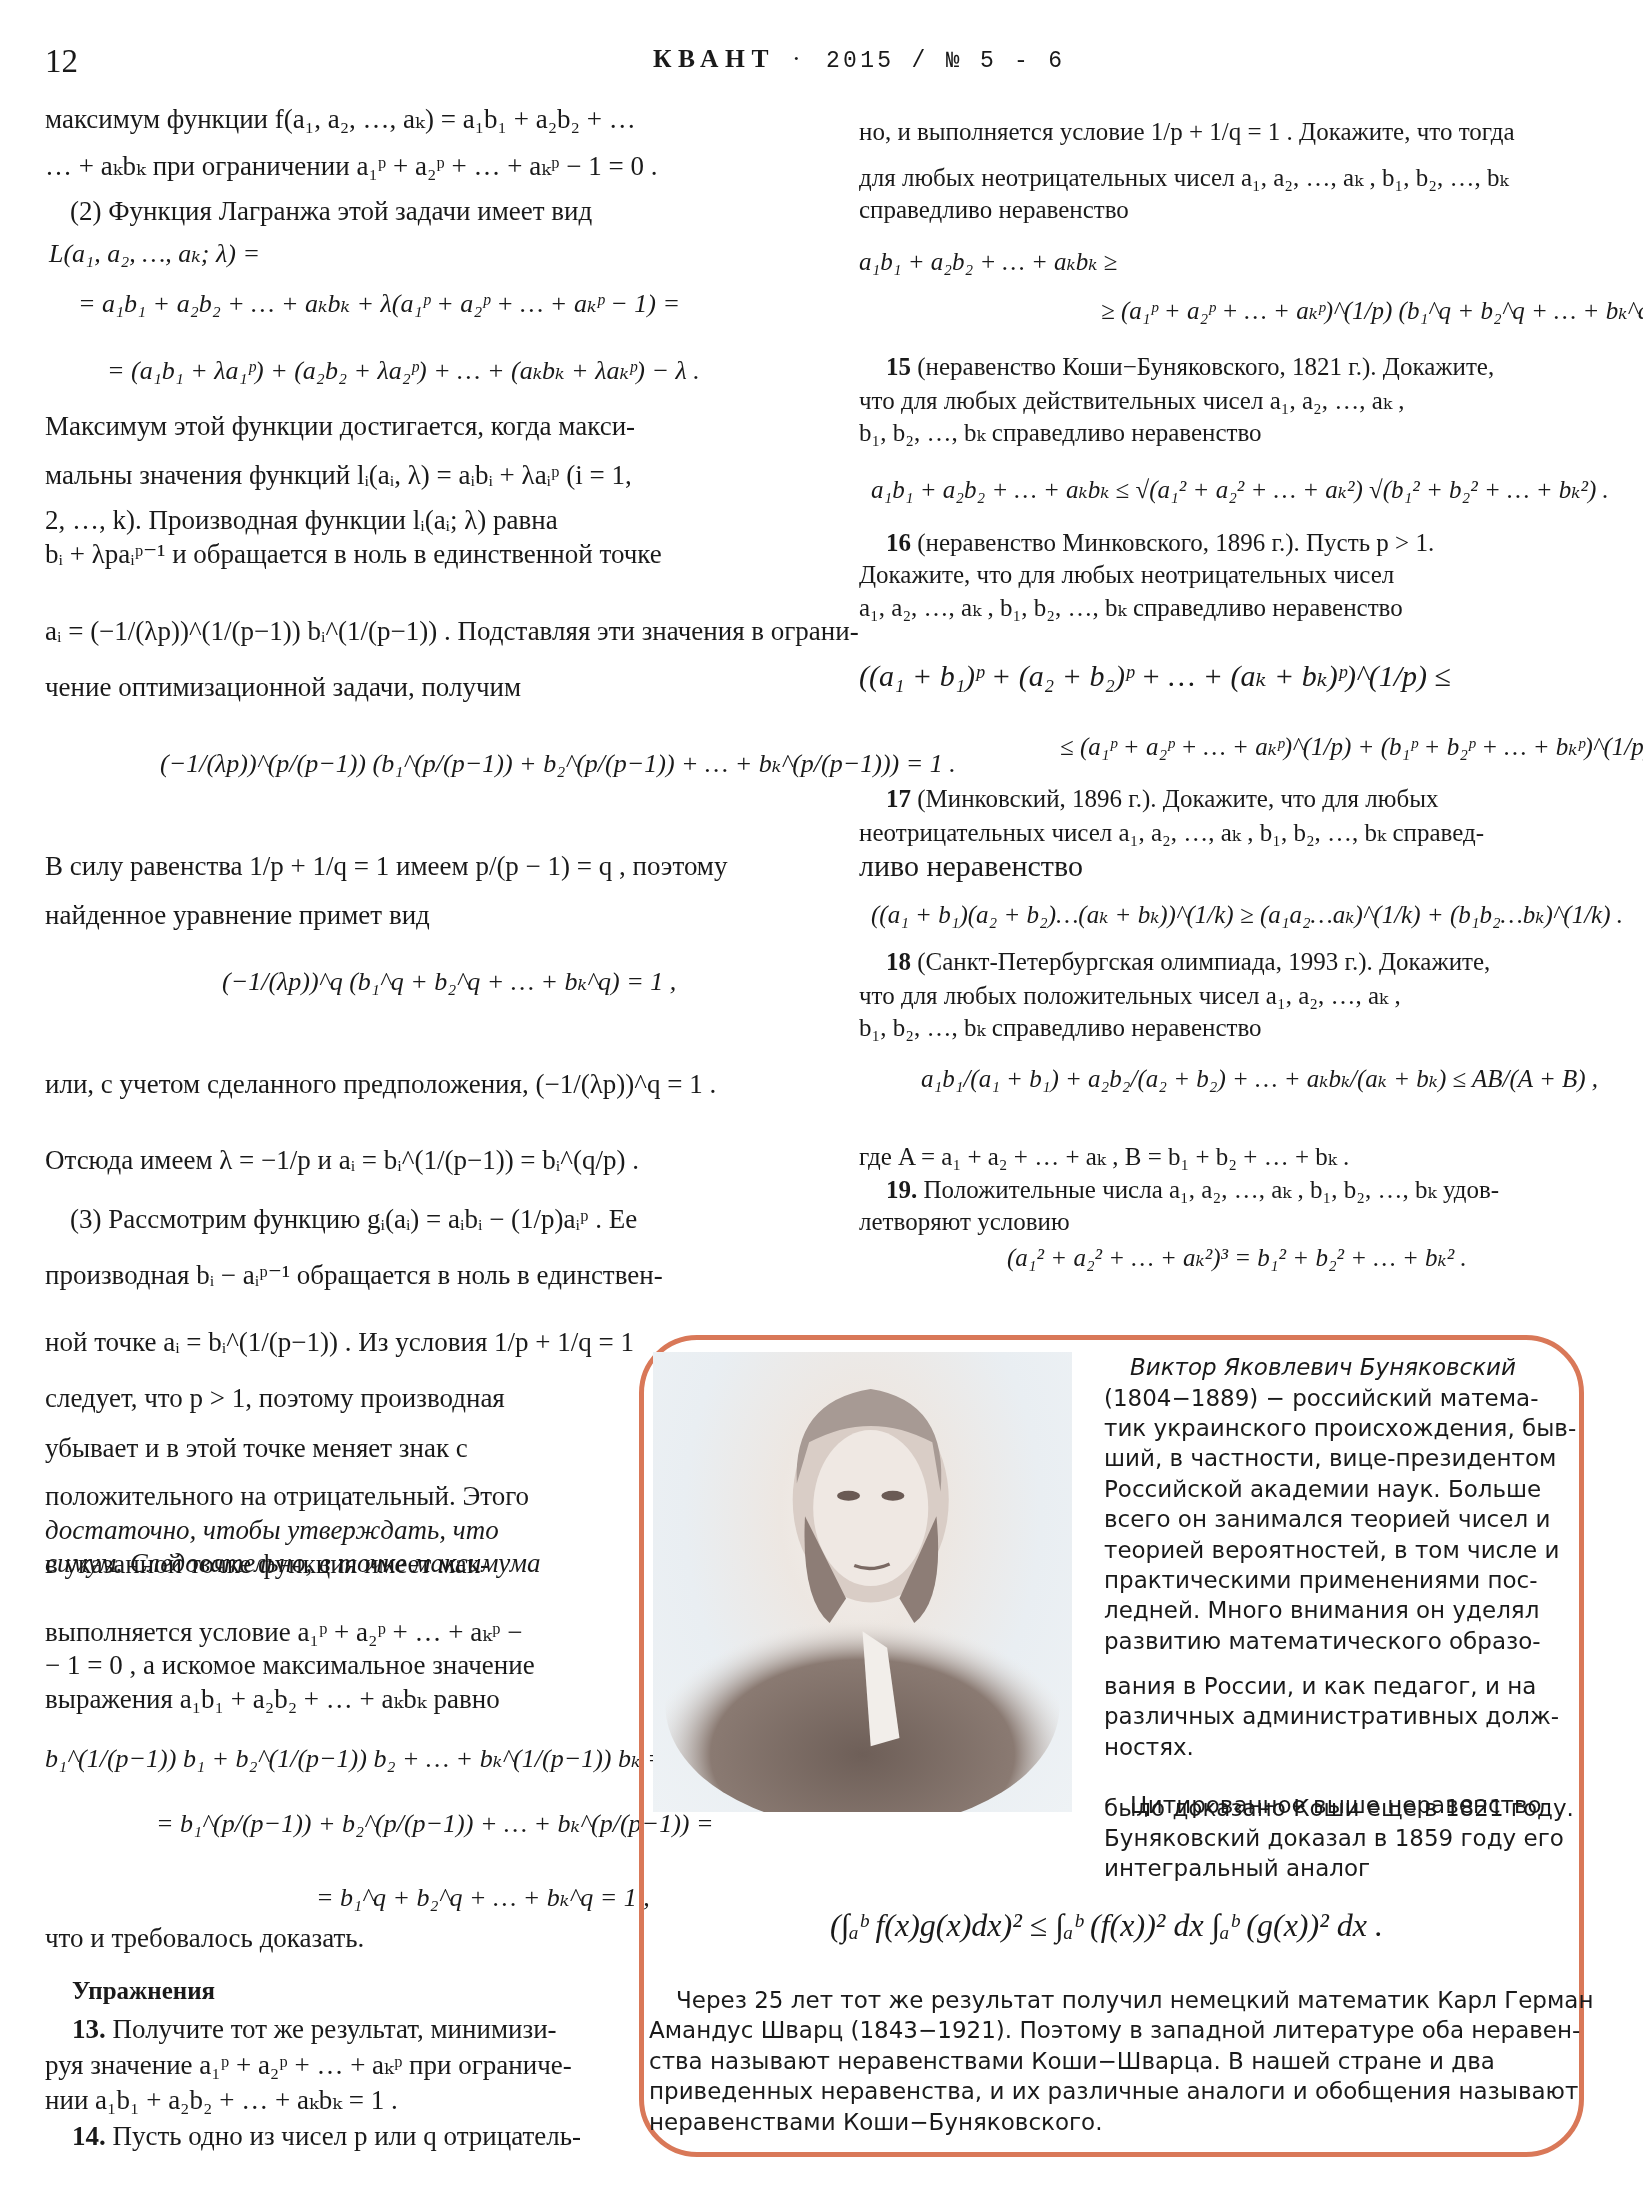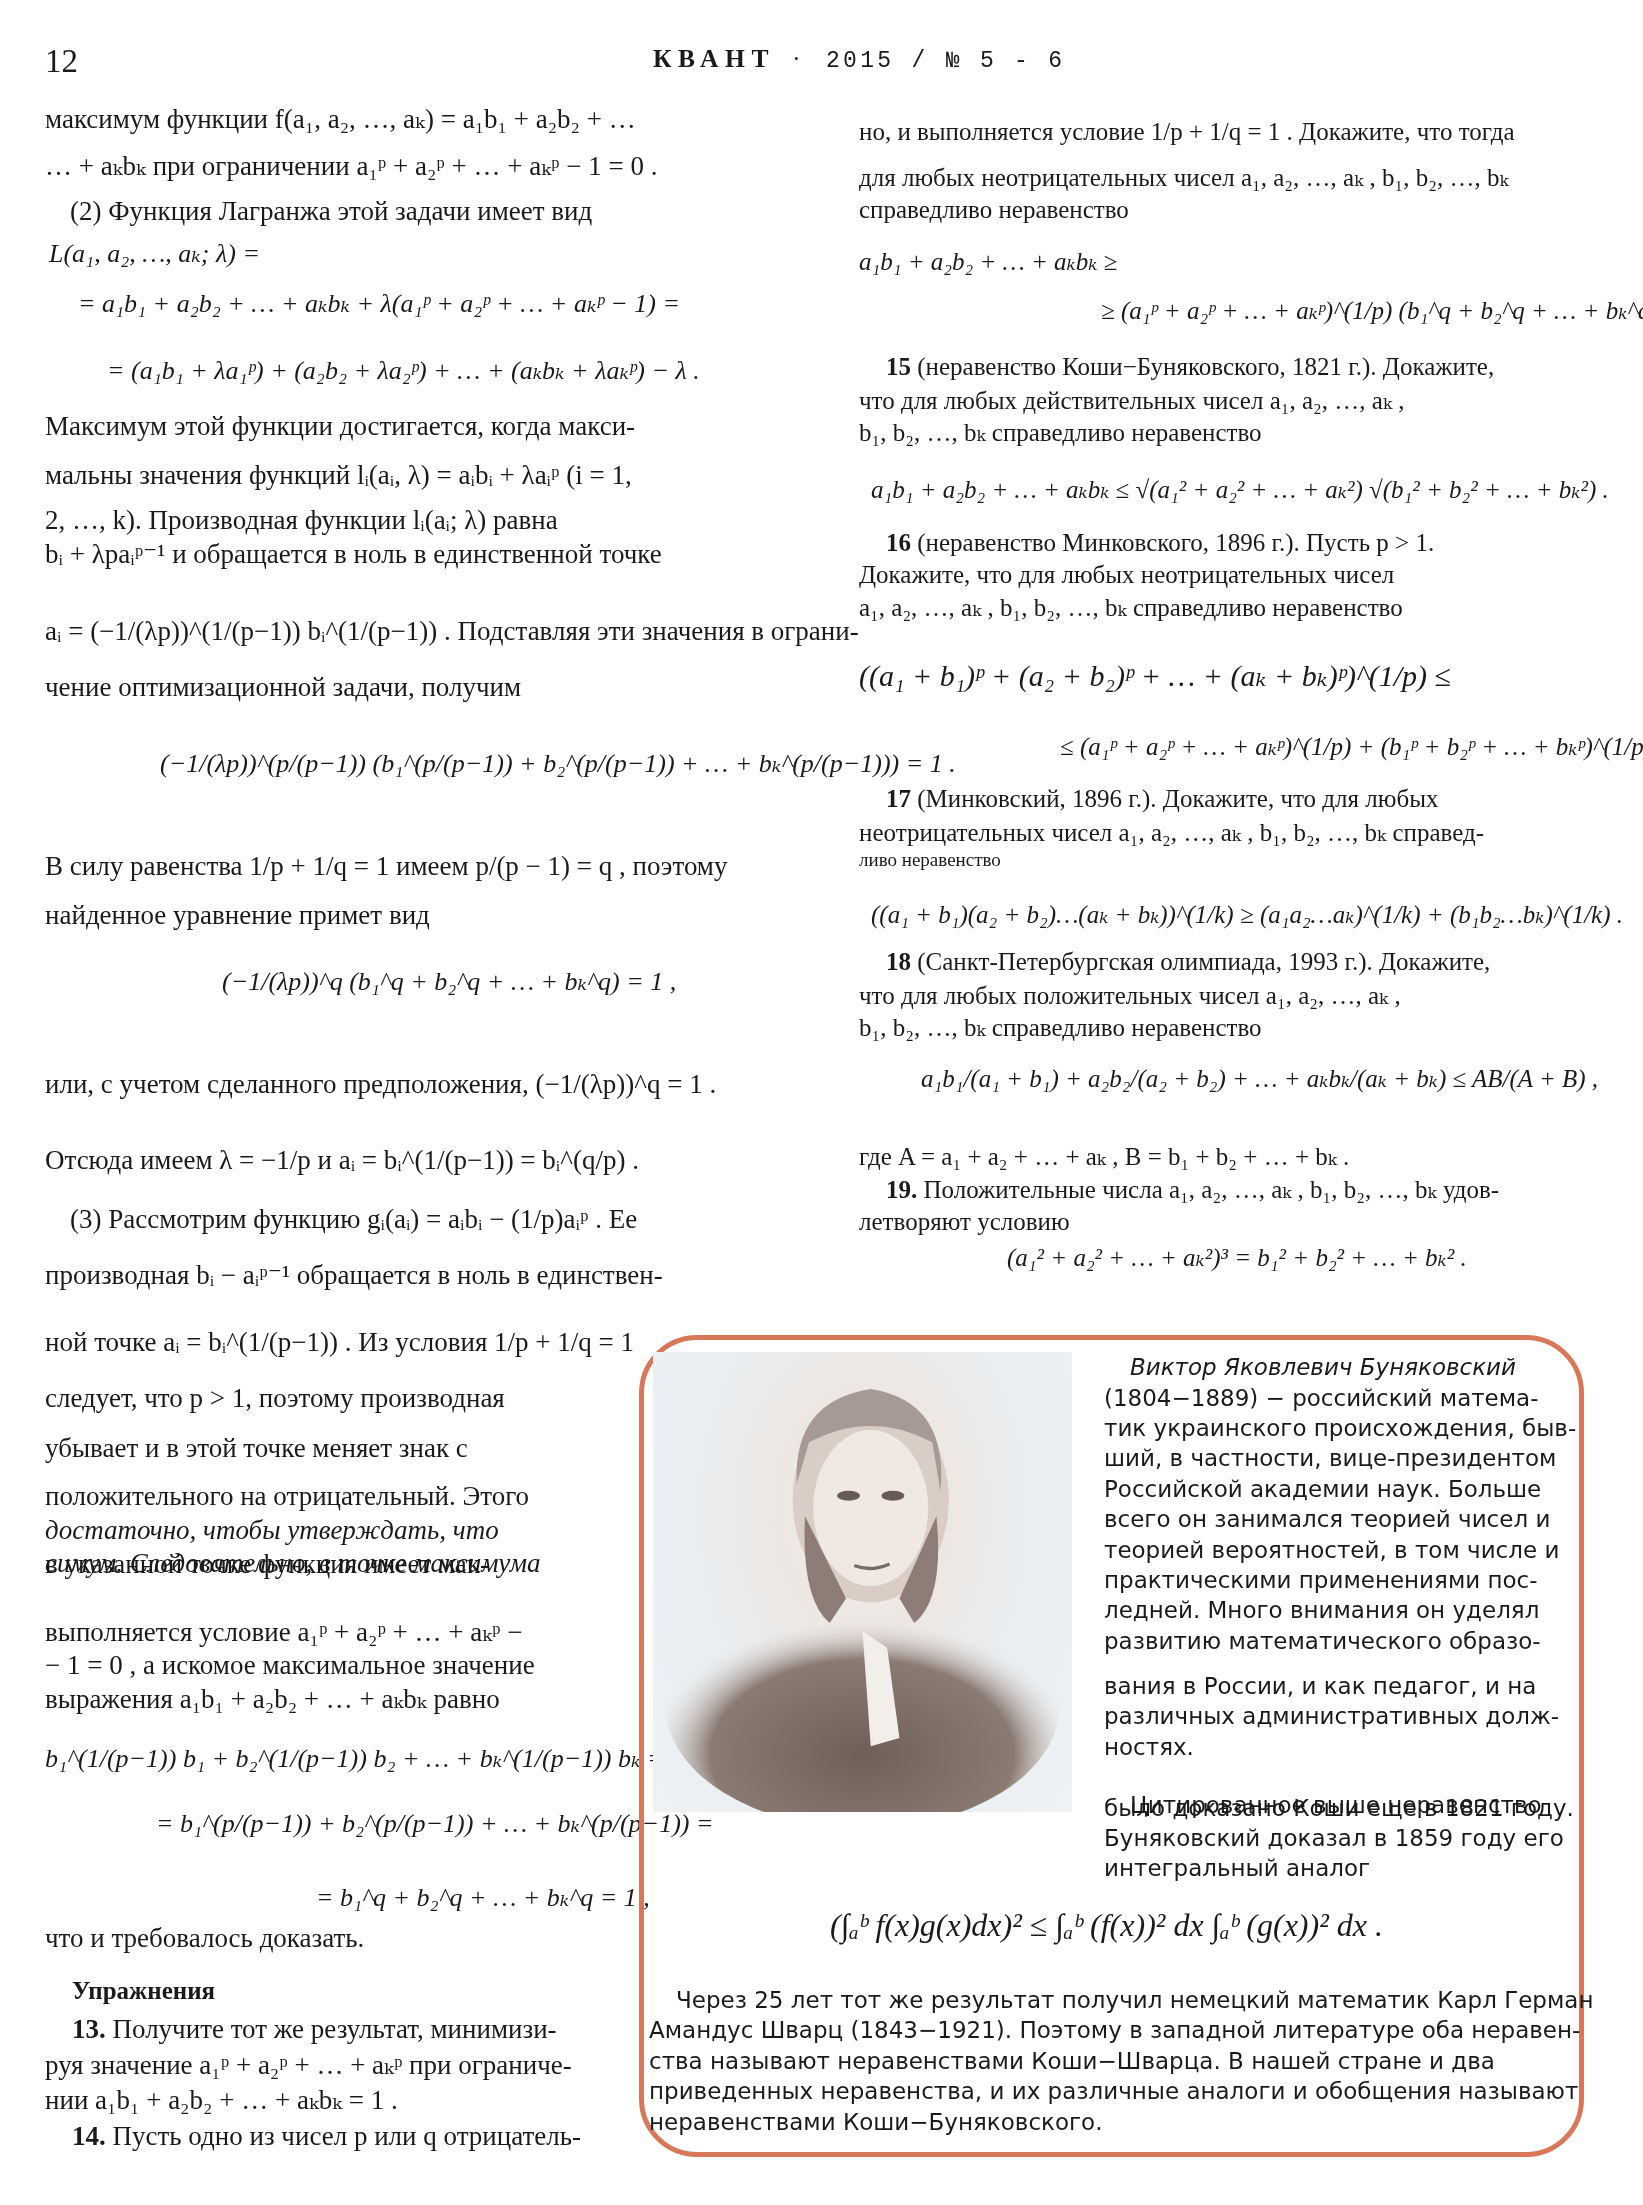--- a/index.html
+++ b/index.html
@@ -100,21 +100,21 @@
   <div class="line" style="left:859px;top:561px;font-size:25px;">Докажите,  что  для  любых  неотрицательных  чисел</div>
   <div class="line" style="left:859px;top:593px;font-size:25px;">a₁, a₂, …, aₖ ,  b₁, b₂, …, bₖ  справедливо неравенство</div>
   <div class="formula" style="left:859px;top:658px;font-size:30px;">((a₁ + b₁)ᵖ + (a₂ + b₂)ᵖ + … + (aₖ + bₖ)ᵖ)^(1/p) ≤</div>
   <div class="formula" style="left:1060px;top:732px;font-size:25px;">≤ (a₁ᵖ + a₂ᵖ + … + aₖᵖ)^(1/p) + (b₁ᵖ + b₂ᵖ + … + bₖᵖ)^(1/p) .</div>
 
   <div class="line" style="left:886px;top:785px;font-size:25px;">
     <span class="bold">17</span>
     <span>(Минковский,  1896  г.).  Докажите,  что  для  любых</span>
   </div>
   <div class="line" style="left:859px;top:818px;font-size:25px;">неотрицательных  чисел  a₁, a₂, …, aₖ ,  b₁, b₂, …, bₖ  справед-</div>
-  <div class="line" style="left:859px;top:849px;font-size:19px;">ливо неравенство</div>
+  <div class="line" style="left:859px;top:849px;font-size:30px;">ливо неравенство</div>
   <div class="formula" style="left:871px;top:900px;font-size:25px;">((a₁ + b₁)(a₂ + b₂)…(aₖ + bₖ))^(1/k) ≥ (a₁a₂…aₖ)^(1/k) + (b₁b₂…bₖ)^(1/k) .</div>
 
   <div class="line" style="left:886px;top:948px;font-size:25px;">
     <span class="bold">18</span>
     <span>(Санкт-Петербургская олимпиада, 1993 г.). Докажите,</span>
   </div>
   <div class="line" style="left:859px;top:981px;font-size:25px;">что  для  любых  положительных  чисел  a₁, a₂, …, aₖ ,</div>
   <div class="line" style="left:859px;top:1013px;font-size:25px;">b₁, b₂, …, bₖ  справедливо неравенство</div>
   <div class="formula" style="left:921px;top:1064px;font-size:25px;">a₁b₁/(a₁ + b₁) + a₂b₂/(a₂ + b₂) + … + aₖbₖ/(aₖ + bₖ) ≤ AB/(A + B) ,</div>
   <div class="line" style="left:859px;top:1142px;font-size:25px;">где  A = a₁ + a₂ + … + aₖ ,  B = b₁ + b₂ + … + bₖ .</div>

